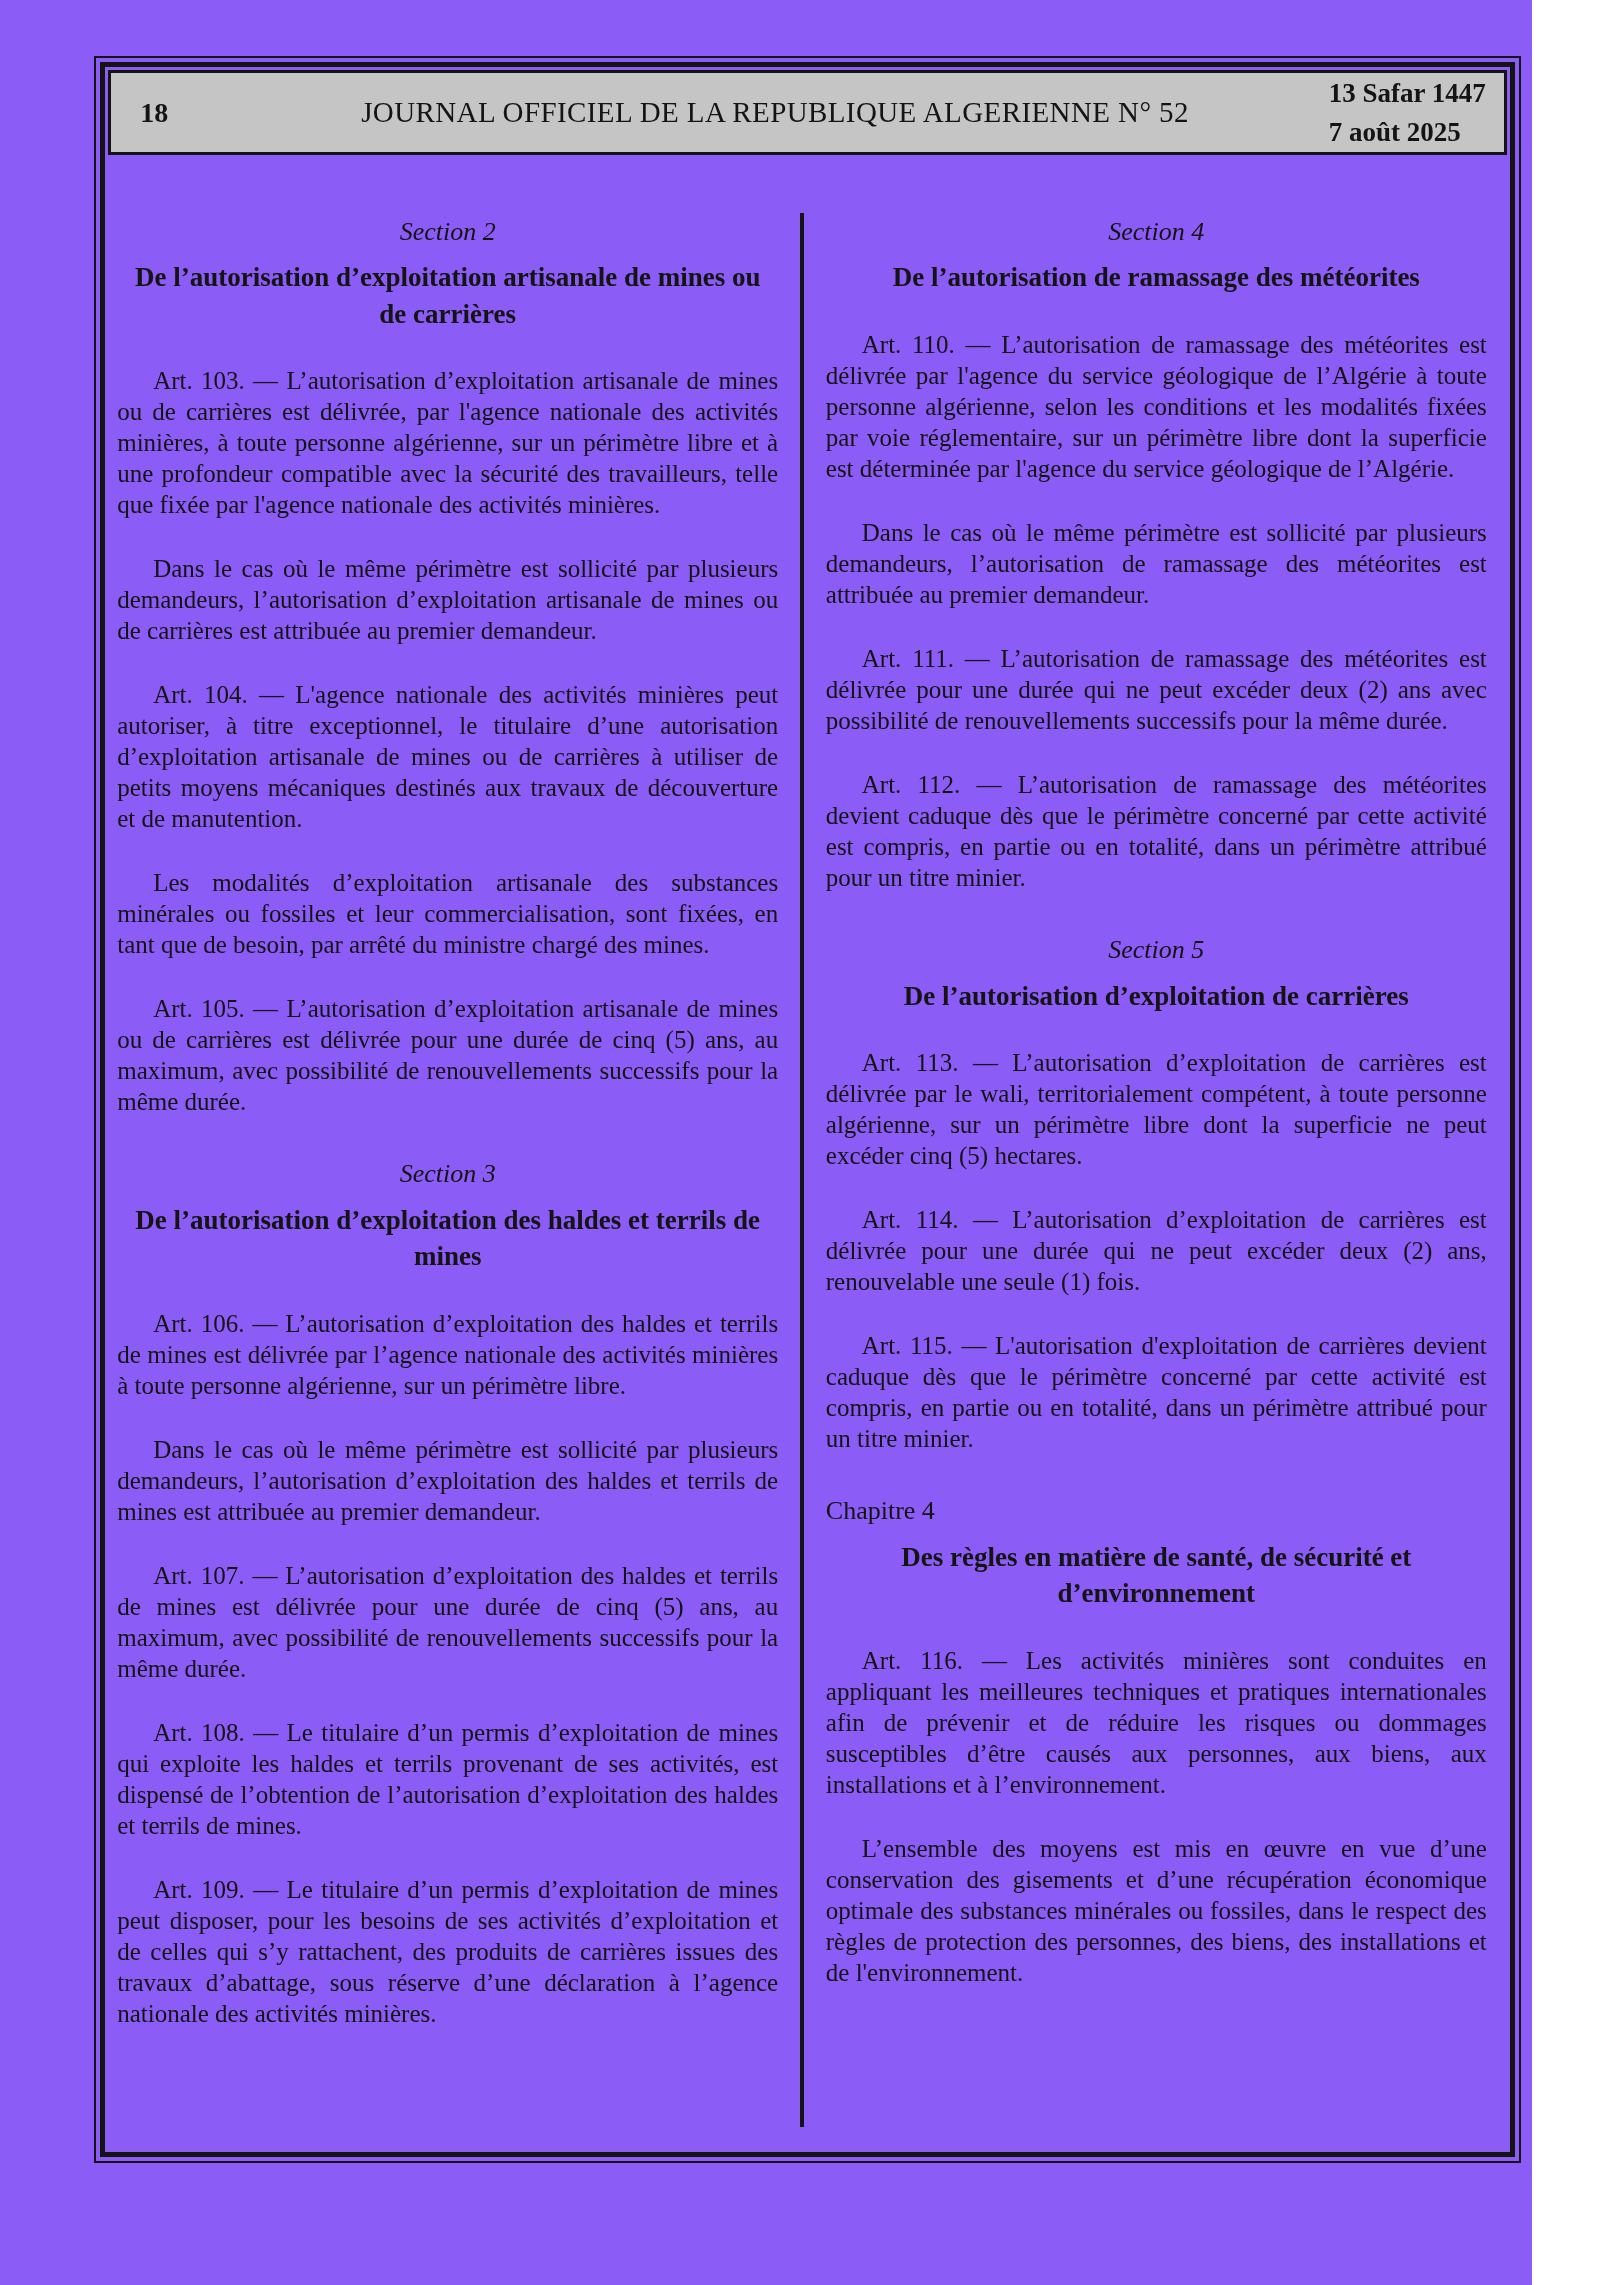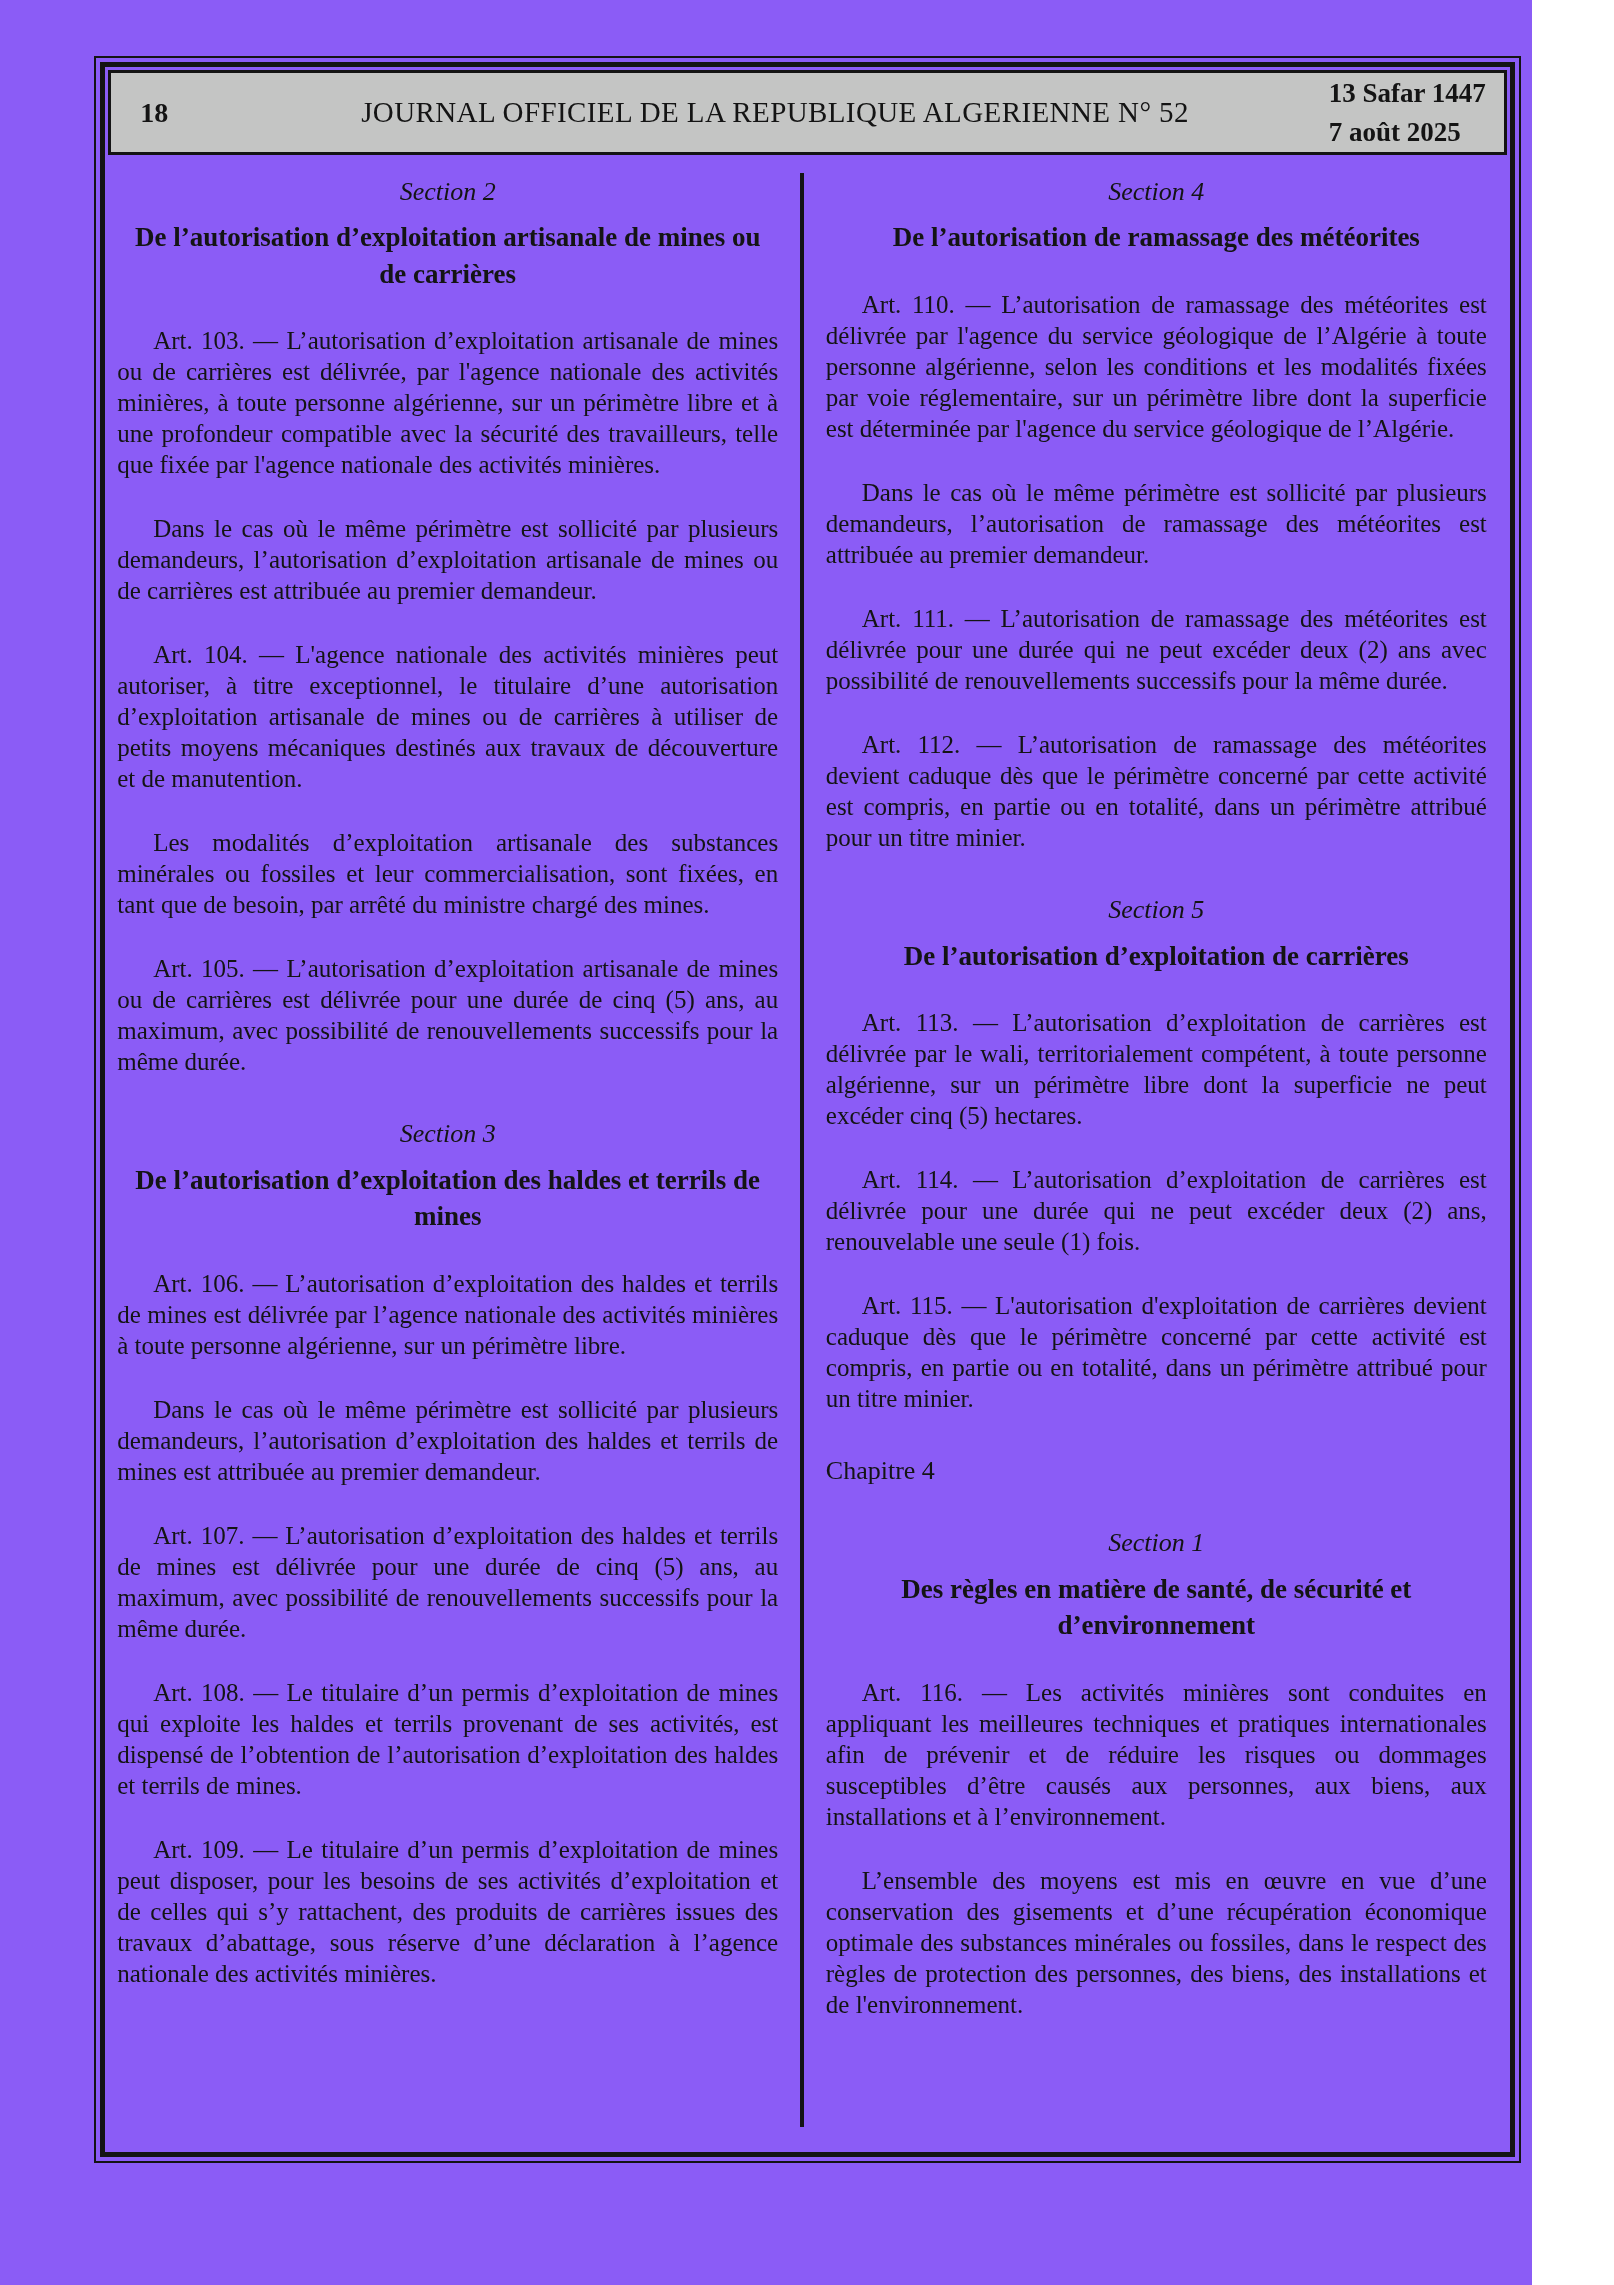--- a/index.html
+++ b/index.html
@@ -54,21 +54,21 @@
   .header-dates{
     flex:none;
     text-align:left;
     font-weight:bold;
     font-size:27px;
     line-height:1.42;
   }
   .content-row{
     flex:1;
     display:flex;
-    margin-top:18px;
+    margin-top:58px;
     padding:0 20px 0 9px;
     min-height:0;
   }
   .column{flex:1;min-width:0;}
   .col-left{padding-right:22px;}
   .col-right{padding-left:22px;}
   .divider{
     flex:none;
     width:3.6px;
     background:var(--ink);
@@ -150,21 +150,20 @@
             <p class="body-par">Art. 110. — L’autorisation de ramassage des météorites est délivrée par l'agence du service géologique de l’Algérie à toute personne algérienne, selon les conditions et les modalités fixées par voie réglementaire, sur un périmètre libre dont la superficie est déterminée par l'agence du service géologique de l’Algérie.</p>
             <p class="body-par">Dans le cas où le même périmètre est sollicité par plusieurs demandeurs, l’autorisation de ramassage des météorites est attribuée au premier demandeur.</p>
             <p class="body-par">Art. 111. — L’autorisation de ramassage des météorites est délivrée pour une durée qui ne peut excéder deux (2) ans avec possibilité de renouvellements successifs pour la même durée.</p>
             <p class="body-par">Art. 112. — L’autorisation de ramassage des météorites devient caduque dès que le périmètre concerné par cette activité est compris, en partie ou en totalité, dans un périmètre attribué pour un titre minier.</p>
             <div class="section-num">Section 5</div>
             <div class="section-sub">De l’autorisation d’exploitation de carrières</div>
             <p class="body-par">Art. 113. — L’autorisation d’exploitation de carrières est délivrée par le wali, territorialement compétent, à toute personne algérienne, sur un périmètre libre dont la superficie ne peut excéder cinq (5) hectares.</p>
             <p class="body-par">Art. 114. — L’autorisation d’exploitation de carrières est délivrée pour une durée qui ne peut excéder deux (2) ans, renouvelable une seule (1) fois.</p>
             <p class="body-par">Art. 115. — L'autorisation d'exploitation de carrières devient caduque dès que le périmètre concerné par cette activité est compris, en partie ou en totalité, dans un périmètre attribué pour un titre minier.</p>
             <div class="chapter-num">Chapitre 4</div>
-            <div class="section-num">Section 1</div>
             <div class="section-sub">Des règles en matière de santé, de sécurité et d’environnement</div>
             <p class="body-par">Art. 116. — Les activités minières sont conduites en appliquant les meilleures techniques et pratiques internationales afin de prévenir et de réduire les risques ou dommages susceptibles d’être causés aux personnes, aux biens, aux installations et à l’environnement.</p>
             <p class="body-par">L’ensemble des moyens est mis en œuvre en vue d’une conservation des gisements et d’une récupération économique optimale des substances minérales ou fossiles, dans le respect des règles de protection des personnes, des biens, des installations et de l'environnement.</p>
           </div>
       </div>
 
     </div>
   </div>
 </div>
 

